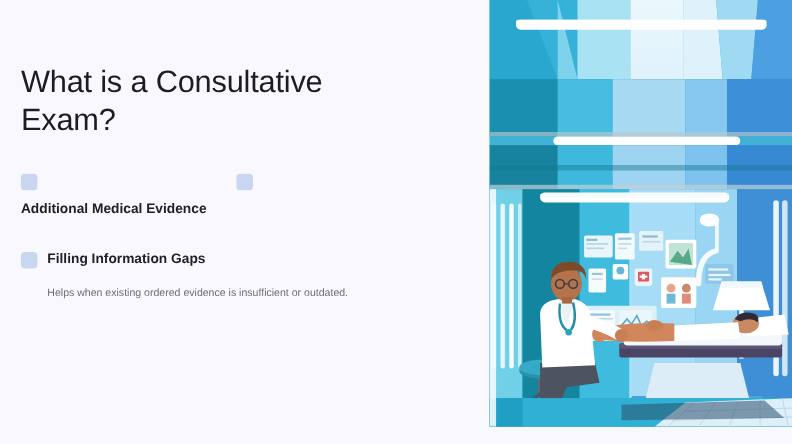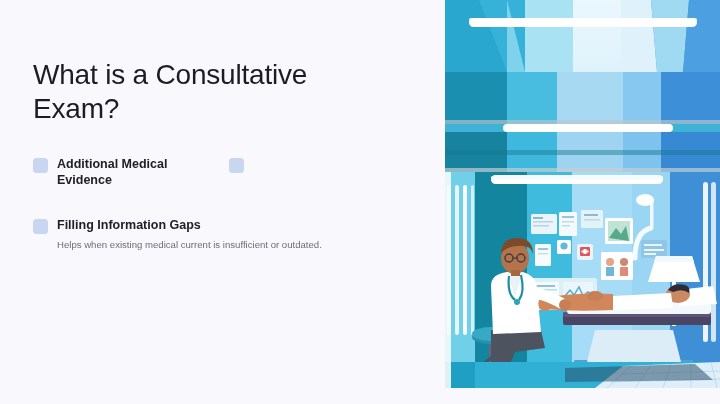--- a/index.html
+++ b/index.html
@@ -22,21 +22,21 @@
   }
 
   
   .content {
     position: absolute;
     left: 0;
     top: 0;
     width: 445px;
     height: 404px;
     box-sizing: border-box;
-    padding: 58px 18px 0 33px;
+    padding: 58px 18px 0 19px;
   }
   .page-title {
     font-size: 28px;
     line-height: 1.22;
     font-weight: 400;
     color: #1c1c24;
     letter-spacing: -0.2px;
     margin: 0 0 30px 0;
     max-width: 330px;
   }
@@ -48,20 +48,21 @@
     row-gap: 0px;
   }
   .bullet {
     display: flex;
     align-items: flex-start;
     gap: 9px;
     box-sizing: border-box;
   }
   .bullet.col {
     width: 178px;
+    flex-direction: column;
   }
   .bullet.full {
     width: 100%;
     margin-top: 24px;
   }
   .marker {
     flex: 0 0 auto;
     width: 15px;
     height: 15px;
     border-radius: 3.5px;
@@ -79,21 +80,21 @@
     color: #20202a;
     margin: 0 0 5px 0;
   }
   .bullet-desc {
     font-size: 9.6px;
     line-height: 1.62;
     color: #6c6c78;
     margin: 0;
   }
   .bullet.full .bullet-title {
-    margin-bottom: 4px;
+    margin-bottom: 16px;
   }
 
   
   .illustration {
     position: absolute;
     left: 445px;
     top: 0;
     width: 275px;
     height: 388px;
     overflow: hidden;
@@ -120,21 +121,21 @@
       </div>
 
       <div class="bullet col">
         <span class="marker" style="background: rgb(201, 214, 242);"></span>
       </div>
 
       <div class="bullet full">
         <span class="marker" style="background: rgb(201, 214, 242);"></span>
         <div class="bullet-body">
           <p class="bullet-title">Filling Information Gaps</p>
-          <p class="bullet-desc">Helps when existing medical current is insufficient or outdated.</p>
+          <p class="bullet-desc">Helps when existing ordered evidence is insufficient or outdated.</p>
         </div>
       </div>
 
     </div>
   </div>
 
   <div class="illustration">
     <svg class="ill-svg" viewBox="0 0 275 388" xmlns="http://www.w3.org/2000/svg">
       <defs>
         <clipPath id="frame">

